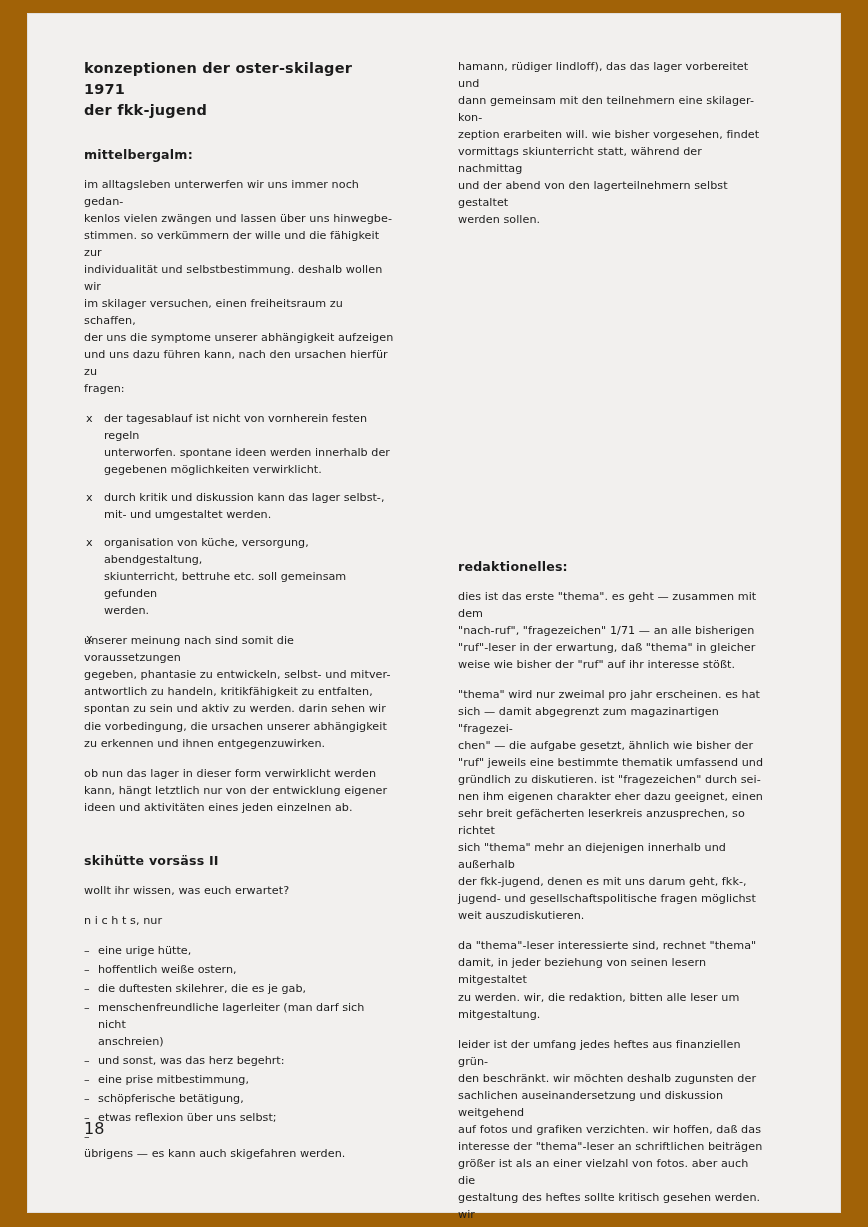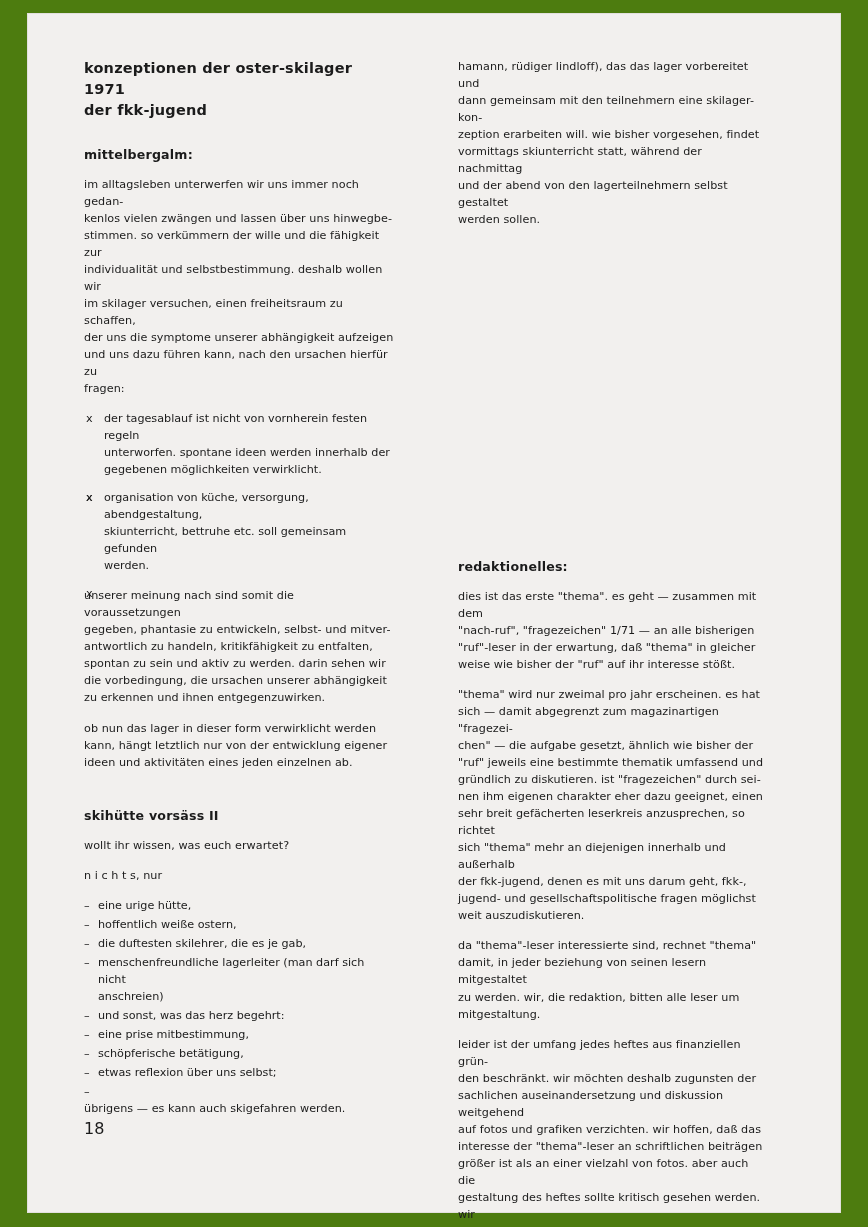--- a/index.html
+++ b/index.html
@@ -7,21 +7,21 @@
     padding: 0;
     background: #c8c8c8;
   }
   body {
     font-family: "DejaVu Sans", sans-serif;
   }
   .page {
     position: relative;
     width: 868px;
     height: 1227px;
-    background: #4d7c0f;
+    background: #a16207;
     margin: 0 auto;
     overflow: hidden;
   }
   .sheet {
     position: absolute;
     left: 28px;
     top: 14px;
     width: 812px;
     height: 1198px;
     background: #f2f0ee;
@@ -124,21 +124,22 @@
 individualität und selbstbestimmung. deshalb wollen wir
 im skilager versuchen, einen freiheitsraum zu schaffen,
 der uns die symptome unserer abhängigkeit aufzeigen
 und uns dazu führen kann, nach den ursachen hierfür zu
 fragen:</p>
 
         <ul class="xlist">
           <li><span class="marker">x</span><span style="white-space: pre-line;">der tagesablauf ist nicht von vornherein festen regeln
 unterworfen. spontane ideen werden innerhalb der
 gegebenen möglichkeiten verwirklicht.</span></li>
-          <li><span class="marker">x</span></li>
+          <li><span class="marker">x</span><span style="white-space: pre-line;">durch kritik und diskussion kann das lager selbst-,
+mit- und umgestaltet werden.</span></li>
           <li><span class="marker">x</span><span style="white-space: pre-line;">organisation von küche, versorgung, abendgestaltung,
 skiunterricht, bettruhe etc. soll gemeinsam gefunden
 werden.</span></li>
           <li><span class="marker">x</span></li>
         </ul>
 
         <p class="para" style="white-space: pre-line;">unserer meinung nach sind somit die voraussetzungen
 gegeben, phantasie zu entwickeln, selbst- und mitver-
 antwortlich zu handeln, kritikfähigkeit zu entfalten,
 spontan zu sein und aktiv zu werden. darin sehen wir

